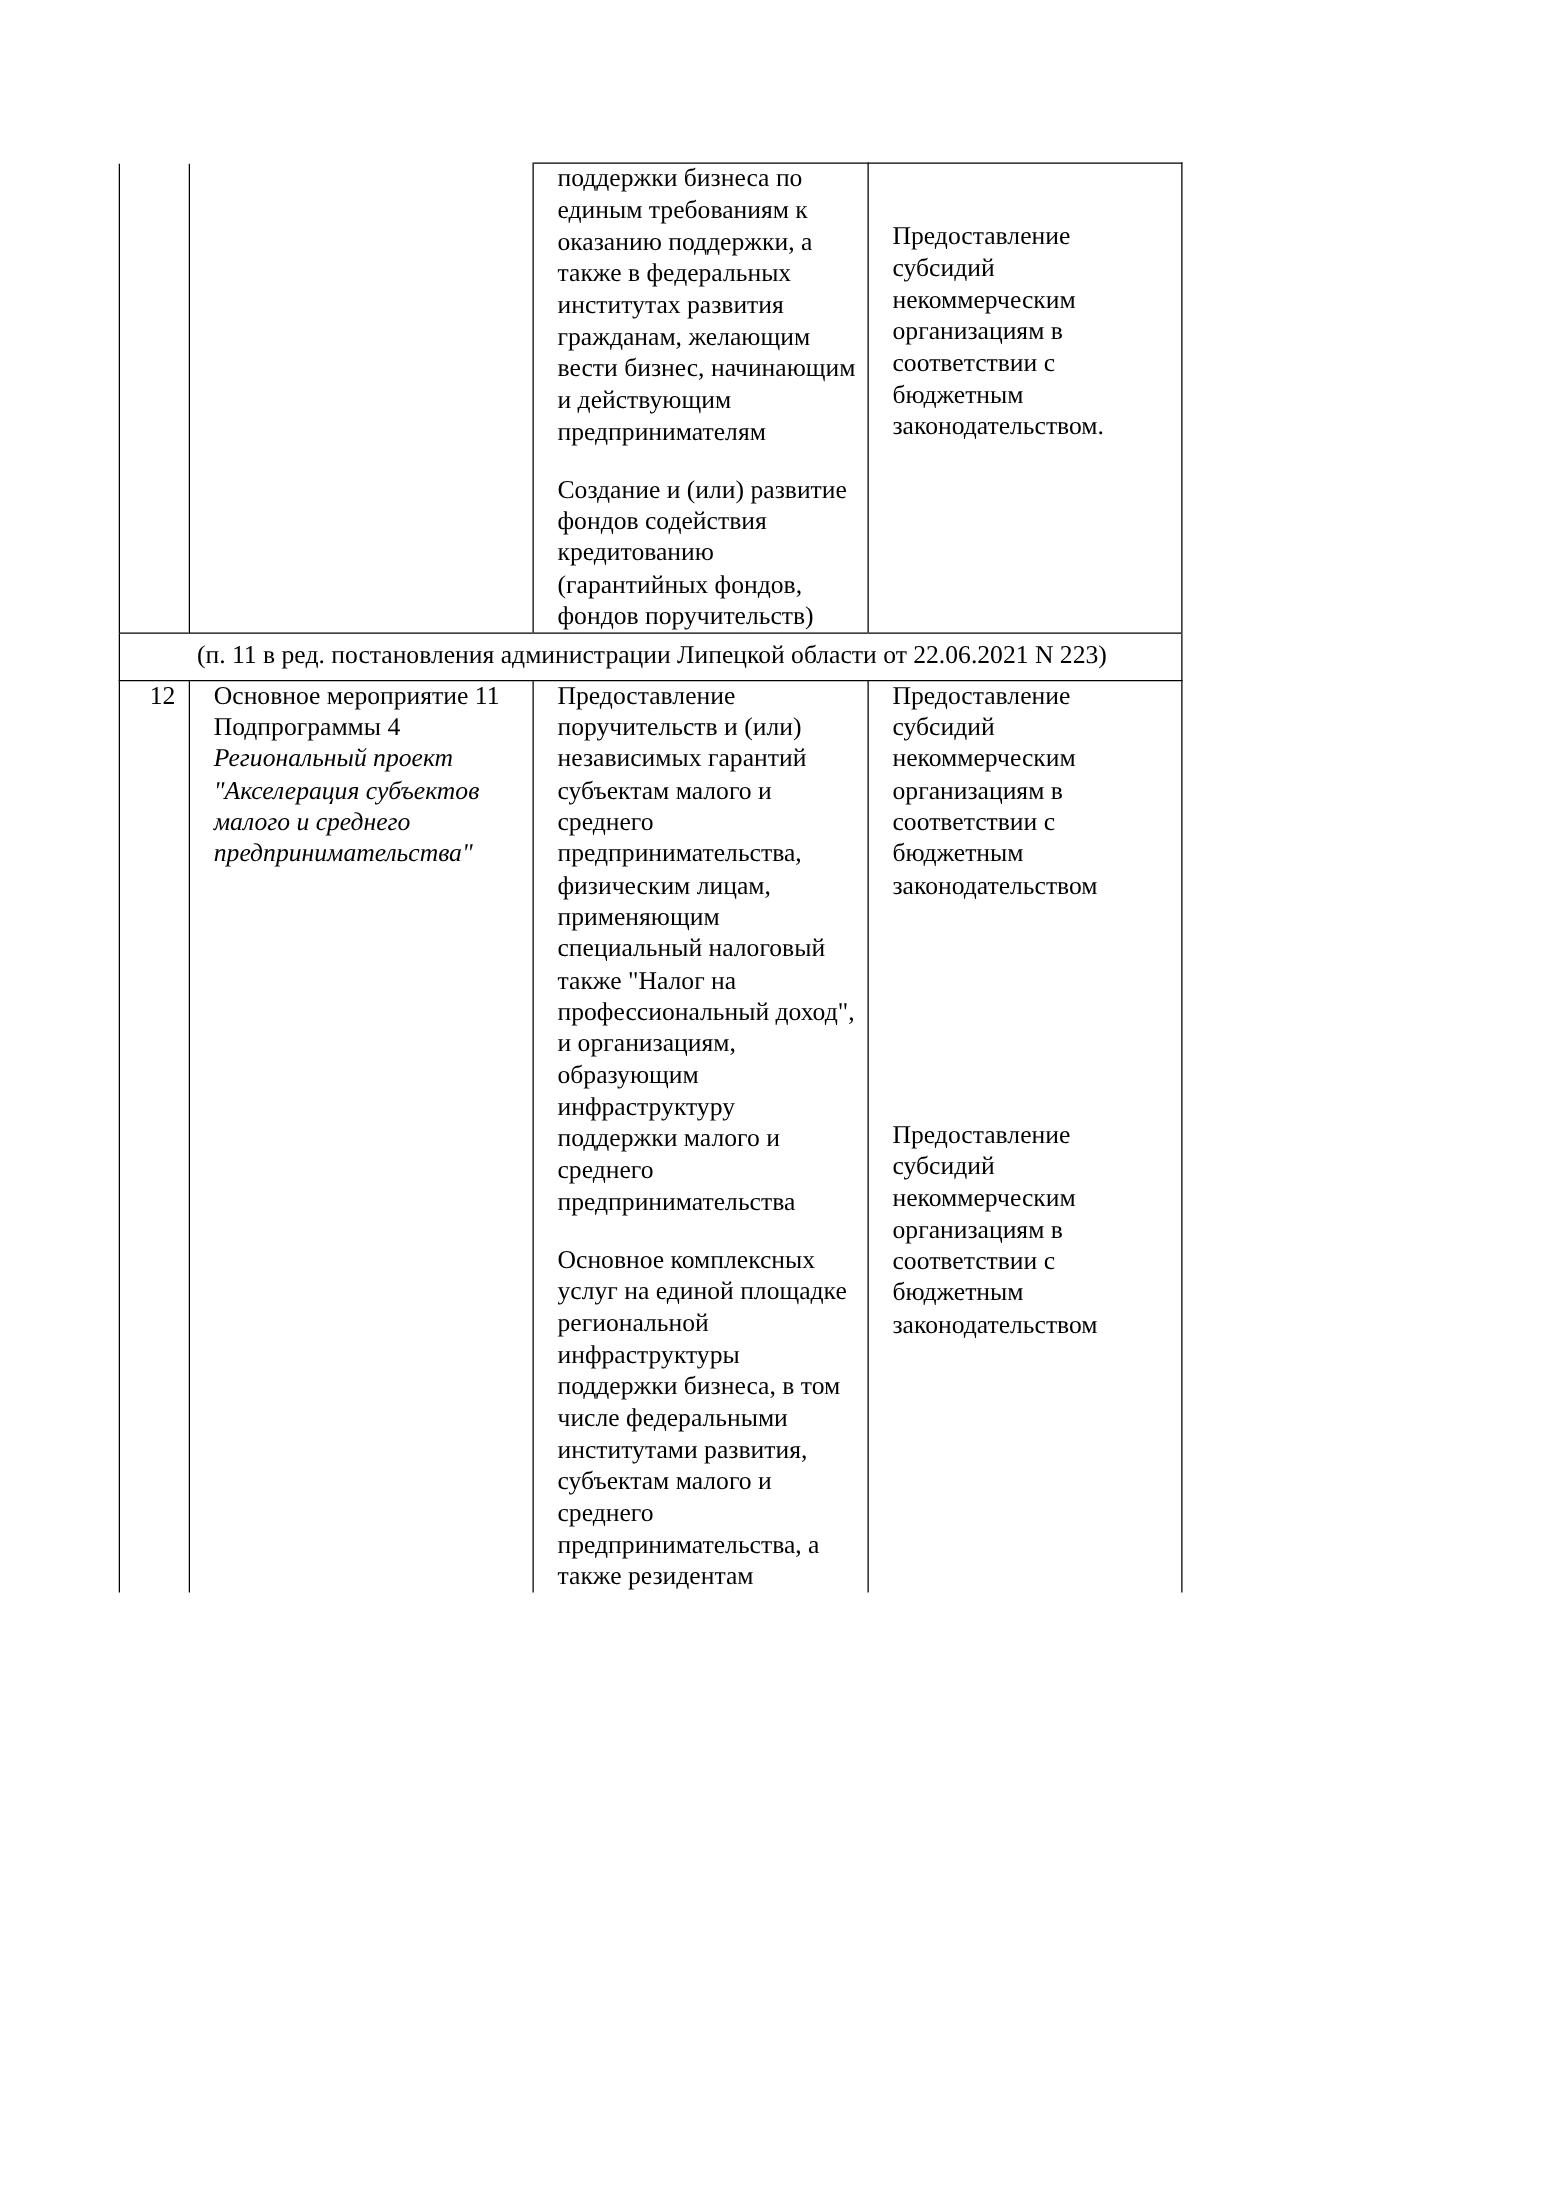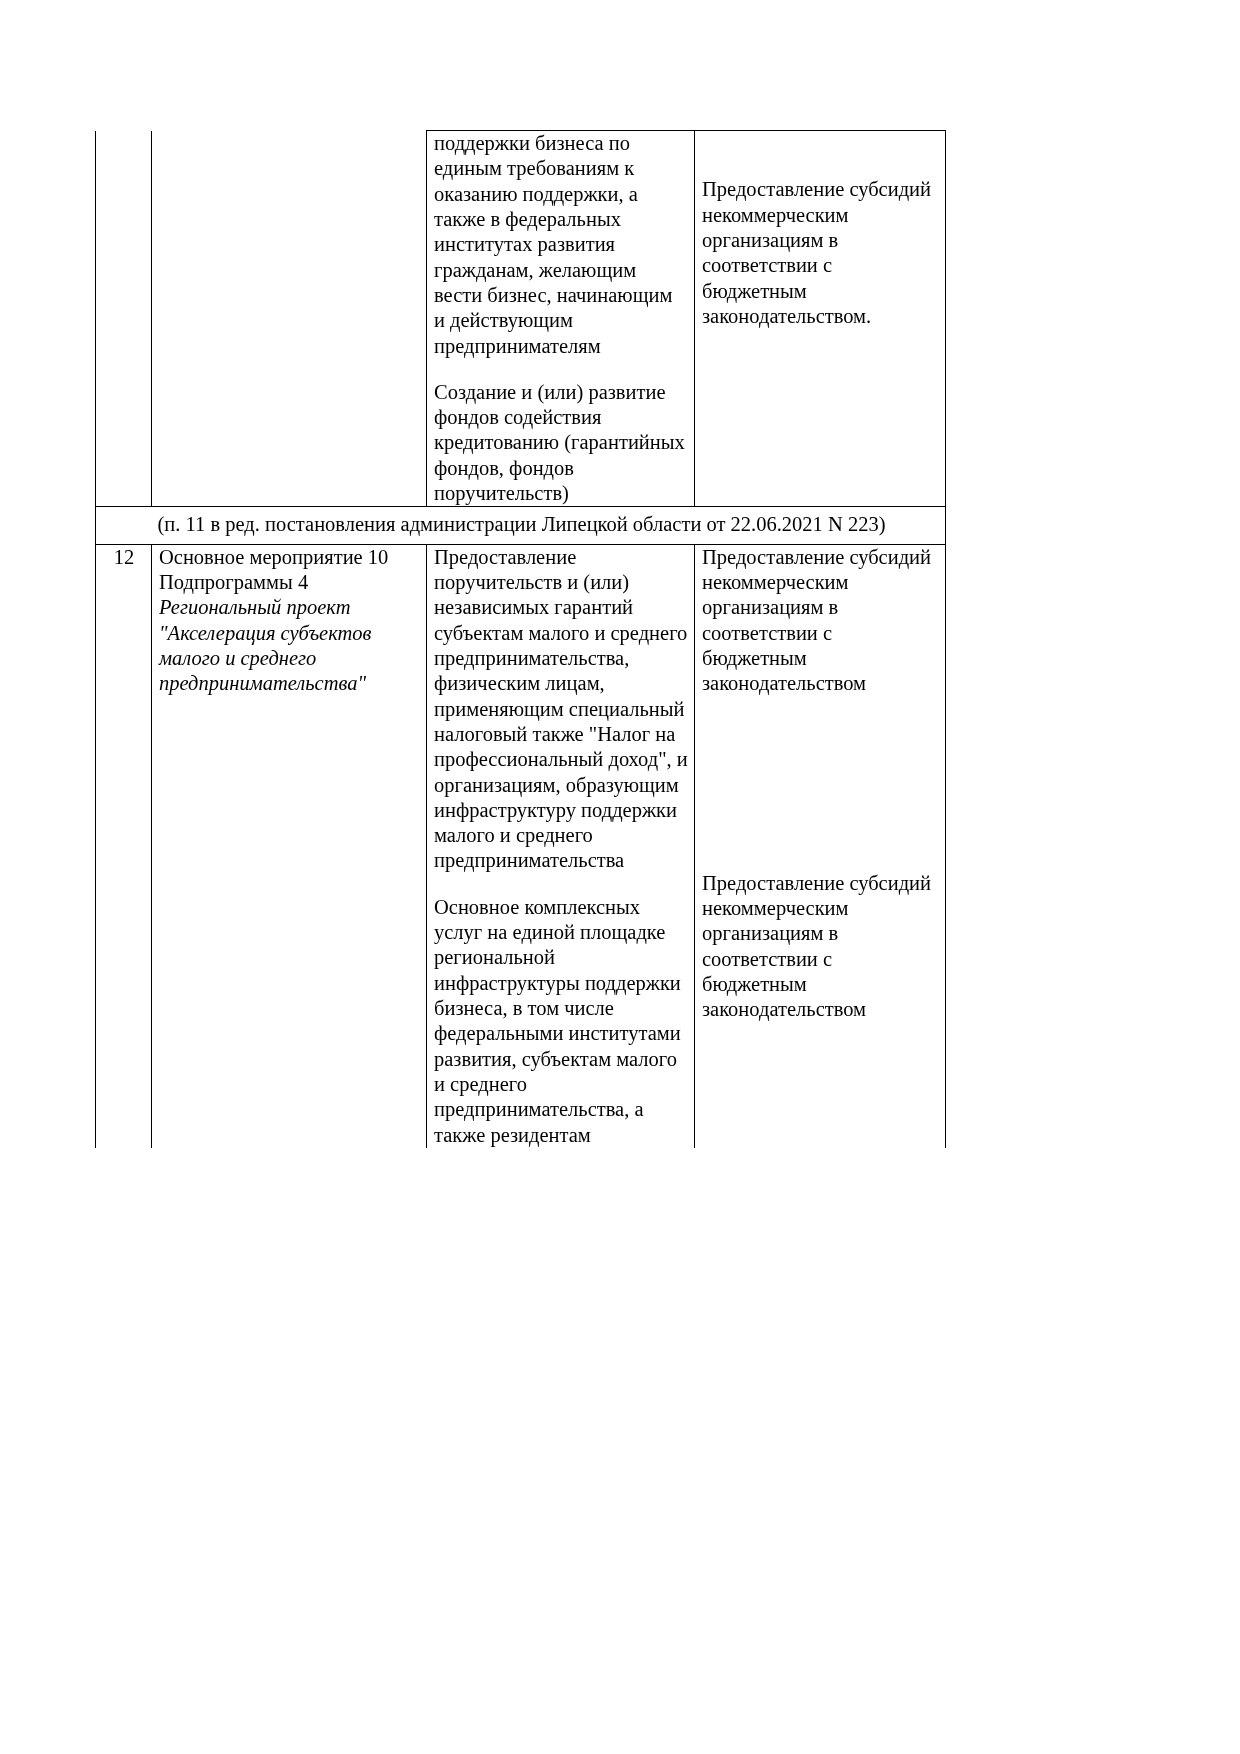--- a/index.html
+++ b/index.html
@@ -28,21 +28,21 @@
     border-collapse: collapse;
     width: 850px;
     table-layout: fixed;
     font-size: 20.5px;
     line-height: 1.235;
   }
   table.doc-table td {
     border-left: 1.6px solid #000;
     border-right: 1.6px solid #000;
     vertical-align: top;
-    padding: 0px 6px 0px 7px;
+    padding: 0px 6px 0px 19px;
   }
   
   col.c-num    { width: 56px; }
   col.c-name   { width: 275px; }
   col.c-desc   { width: 268px; }
   col.c-type   { width: 251px; }
 
   
   tr.cont-row > td { border-top: 1.6px solid #000; }
   tr.cont-row > td.no-top { border-top: none; }
@@ -96,21 +96,21 @@
         </td>
       </tr>
 
       <tr class="note-row">
         <td colspan="4"><span class="note-text">(п. 11 в ред. постановления администрации Липецкой области от 22.06.2021 N 223)</span></td>
       </tr>
 
       <tr class="open-bottom">
         <td class="num-cell">12</td>
         <td>
-          <span>Основное мероприятие 10 Подпрограммы 4</span>
+          <span>Основное мероприятие 11 Подпрограммы 4</span>
           <span class="italic">Региональный проект "Акселерация субъектов малого и среднего предпринимательства"</span>
         </td>
         <td>
           <p class="cell-block">Предоставление поручительств и (или) независимых гарантий субъектам малого и среднего предпринимательства, физическим лицам, применяющим специальный налоговый также "Налог на профессиональный доход", и организациям, образующим инфраструктуру поддержки малого и среднего предпринимательства</p>
           <p class="cell-block">Основное комплексных услуг на единой площадке региональной инфраструктуры поддержки бизнеса, в том числе федеральными институтами развития, субъектам малого и среднего предпринимательства, а также резидентам</p>
         </td>
         <td>
           <p class="cell-block">Предоставление субсидий некоммерческим организациям в соответствии с бюджетным законодательством</p>
           <p class="cell-block" style="margin-top:174px;">Предоставление субсидий некоммерческим организациям в соответствии с бюджетным законодательством</p>
         </td>

